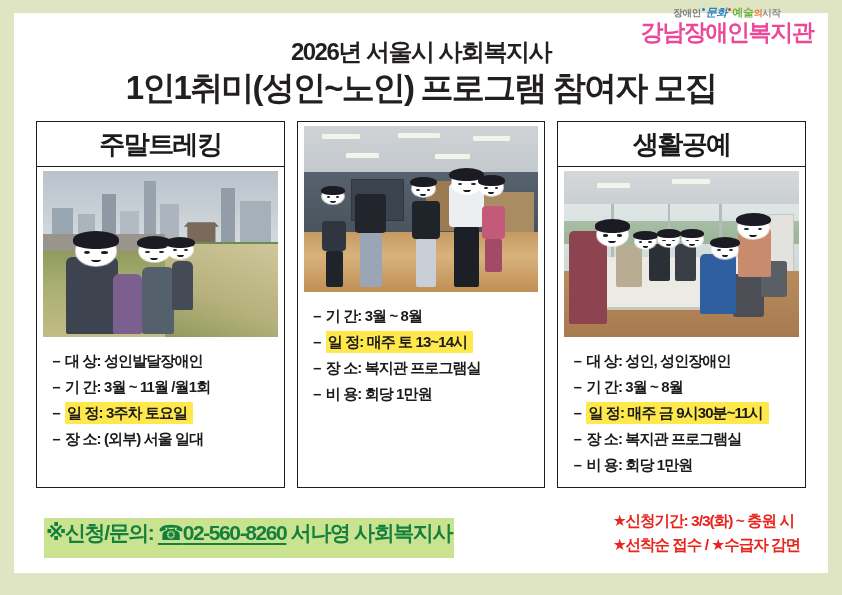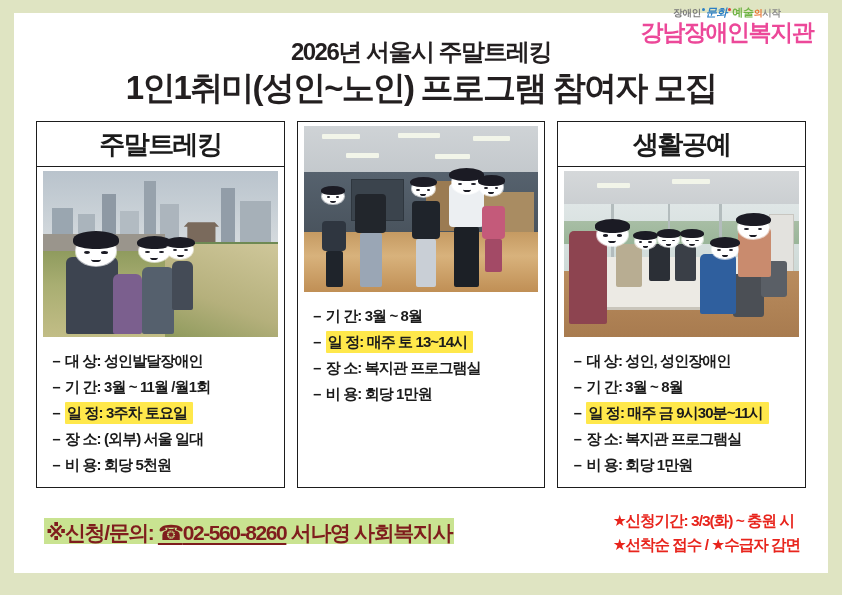--- a/index.html
+++ b/index.html
@@ -302,24 +302,24 @@
   }
   .footer-left {
     position: absolute;
     left: 8px;
     top: 12px;
     white-space: nowrap;
   }
   .footer-left-text {
     font-size: 21px;
     font-weight: bold;
-    color: #7f1d1d;
+    color: #15803d;
     letter-spacing: -1.4px;
     background: #c9e391;
-    padding: 3px 2px 0 2px;
+    padding: 3px 2px 14px 2px;
   }
   .phone-underline {
     text-decoration: underline;
     text-decoration-thickness: 2px;
     text-underline-offset: 3px;
   }
   .footer-right {
     position: absolute;
     right: 6px;
     top: 2px;
@@ -341,21 +341,21 @@
   <div id="sheet">
 
     <div class="logo-block">
       <div class="logo-tagline">
         <span class="tl-a">장애인</span><span class="dot blue"></span><span class="tl-b">문화</span><span class="dot red"></span><span class="tl-c">예술</span><span class="tl-d">의</span><span class="tl-e">시작</span>
       </div>
       <div class="logo-name">강남장애인복지관</div>
     </div>
 
     <div class="title-wrap">
-      <div class="title-sub">2026년 서울시 주말트레킹</div>
+      <div class="title-sub">2026년 서울시 사회복지사</div>
       <div class="title-main">1인1취미(성인~노인) 프로그램 참여자 모집</div>
     </div>
 
     <div class="cards">
 
       <div class="card">
         <div class="card-header">
           <span class="card-header-text">주말트레킹</span>
         </div>
         <div class="card-photo-wrap">
@@ -400,23 +400,20 @@
             <span class="mark">－</span><span>대 상:</span> <span>성인발달장애인</span>
           </div>
           <div class="detail-row">
             <span class="mark">－</span><span>기 간:</span> <span>3월 ~ 11월 /월1회</span>
           </div>
           <div class="detail-row hl">
             <span class="mark">－</span><span class="hl-text"><span>일 정:</span> <span>3주차 토요일</span></span>
           </div>
           <div class="detail-row">
             <span class="mark">－</span><span>장 소:</span> <span>(외부) 서울 일대</span>
-          </div>
-          <div class="detail-row">
-            <span class="mark">－</span><span>비 용:</span> <span>회당 5천원</span>
           </div>
         </div>
       </div>
 
       <div class="card">
         <div class="card-photo-wrap">
           <div class="photo">
             <div class="p2-ceiling"></div>
             <div class="p2-light" style="left:8%;top:5%;width:16%;height:3%;"></div>
             <div class="p2-light" style="left:40%;top:4%;width:18%;height:3%;"></div>

